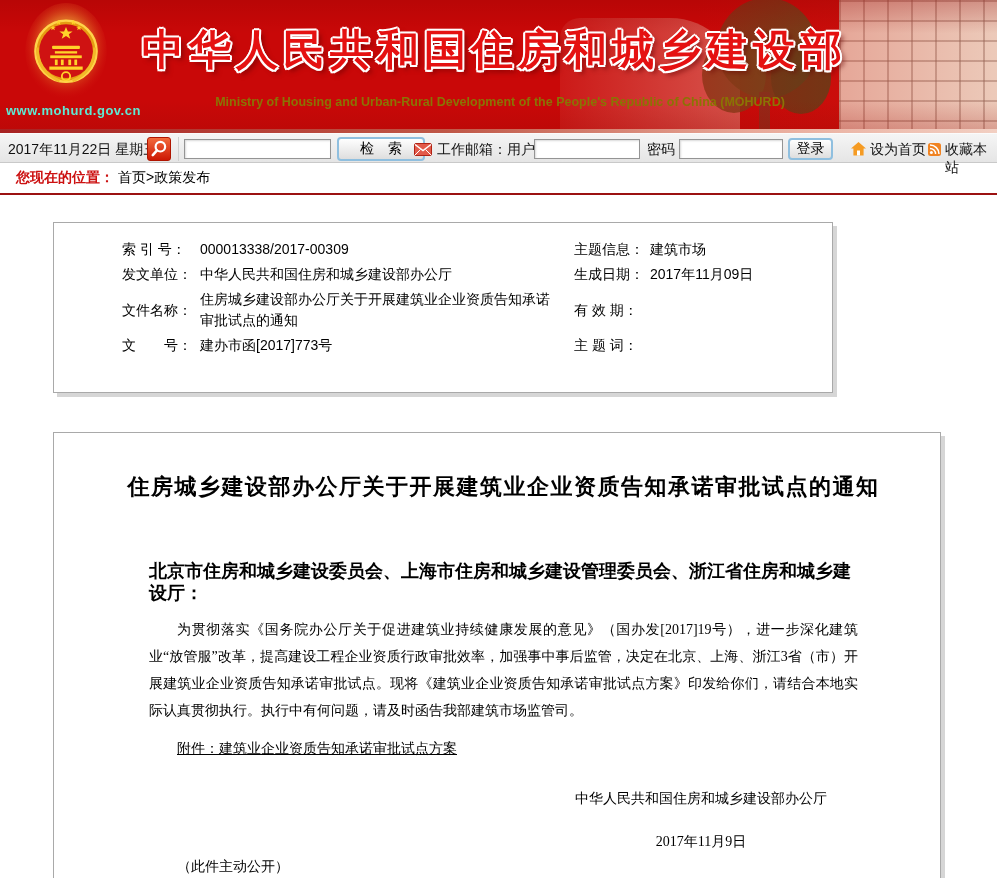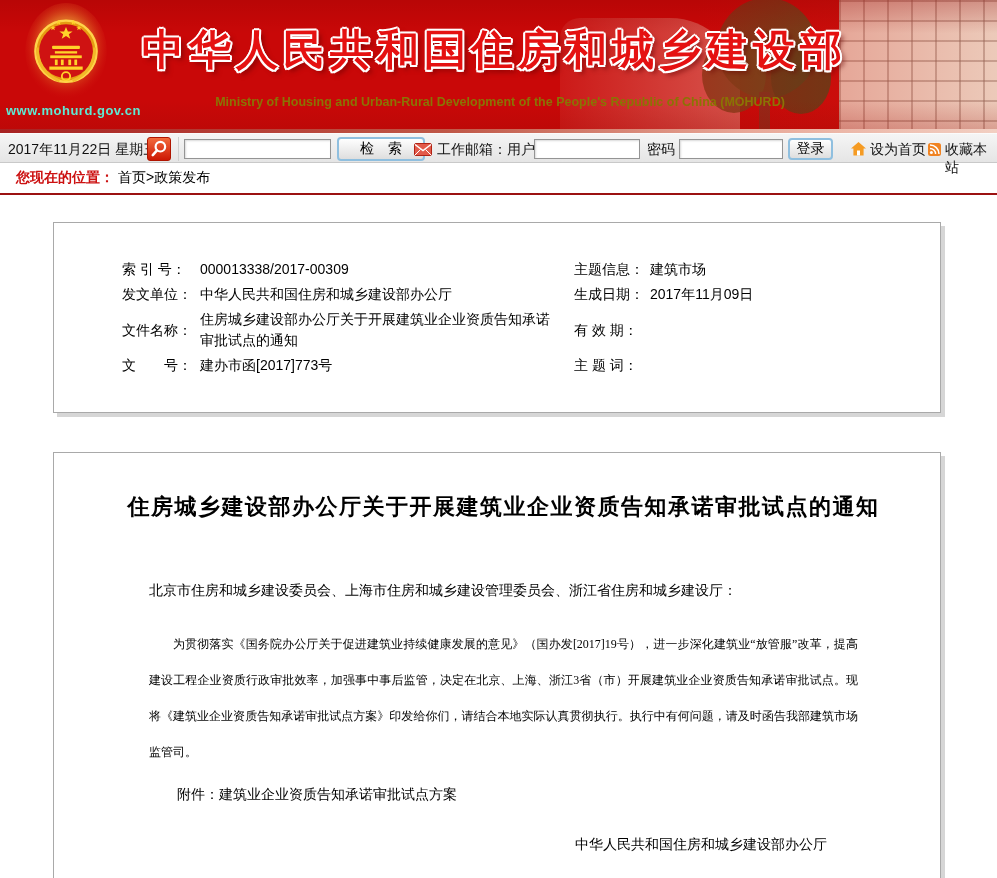--- a/index.html
+++ b/index.html
@@ -58,36 +58,36 @@
   .tb-rss-icon { position:absolute; left:928px; top:9px; width:13px; height:13px; cursor:pointer; }
   .tb-bookmark { position:absolute; left:945px; top:7px; cursor:pointer; }
 
   
   .breadcrumb { height:32px; border-bottom:2px solid #9b1111; display:flex; align-items:center;
     padding-left:16px; font-size:14px; background:#fff; }
   .bc-label { color:#cc1111; font-weight:bold; }
   .bc-path { color:#000; margin-left:4px; cursor:pointer; }
 
   
-  .meta-box { margin:27px 12px 0 53px; width:888px; border:1px solid #a9a9a9; background:#fff;
-    box-shadow:4px 4px 0 0 #d6d6d6; padding:36px 0 36px 68px; }
+  .meta-box { margin:27px 12px 0 53px; width:780px; border:1px solid #a9a9a9; background:#fff;
+    box-shadow:4px 4px 0 0 #d6d6d6; padding:16px 0 36px 68px; }
   .meta-grid { display:grid; grid-template-columns:78px 354px 20px 76px 1fr; row-gap:4px;
     font-size:14px; line-height:21px; align-items:center; color:#000; }
   .meta-label { white-space:nowrap; }
 
   
   .doc-box { position:relative; margin:39px 0 0 53px; width:888px; height:560px;
     border:1px solid #a9a9a9; background:#fff; box-shadow:4px 4px 0 0 #d6d6d6;
     padding:39px 82px 0 95px; color:#000;
     font-family:"Liberation Serif","DejaVu Serif",serif; }
   .doc-title { text-align:center; font-size:22px; font-weight:bold; line-height:30px;
     letter-spacing:1.5px; margin:0 -50px; }
-  .doc-salutation { margin-top:58px; font-size:14px; line-height:22px; }
-  .doc-para { margin-top:24px; font-size:12px; line-height:36px; text-align:justify; text-indent:2em; }
-  .doc-attach { margin-top:16px; font-size:14px; text-indent:2em; }
+  .doc-salutation { margin-top:58px; font-size:18px; line-height:22px;font-weight:bold; }
+  .doc-para { margin-top:12px; font-size:14px; line-height:27px; text-align:justify; text-indent:2em; }
+  .doc-attach { margin-top:16px; font-size:14px; text-indent:2em;text-decoration:underline; }
   .doc-sign { margin-top:30px; margin-left:352px; width:400px; text-align:center;
     font-size:14px; line-height:21px; }
   .doc-sign-date { margin-top:22px; }
   .doc-disclosure { margin-top:6px; font-size:14px; text-indent:2em; }
 </style>
 </head>
 <body>
 
 <div class="page">
 

